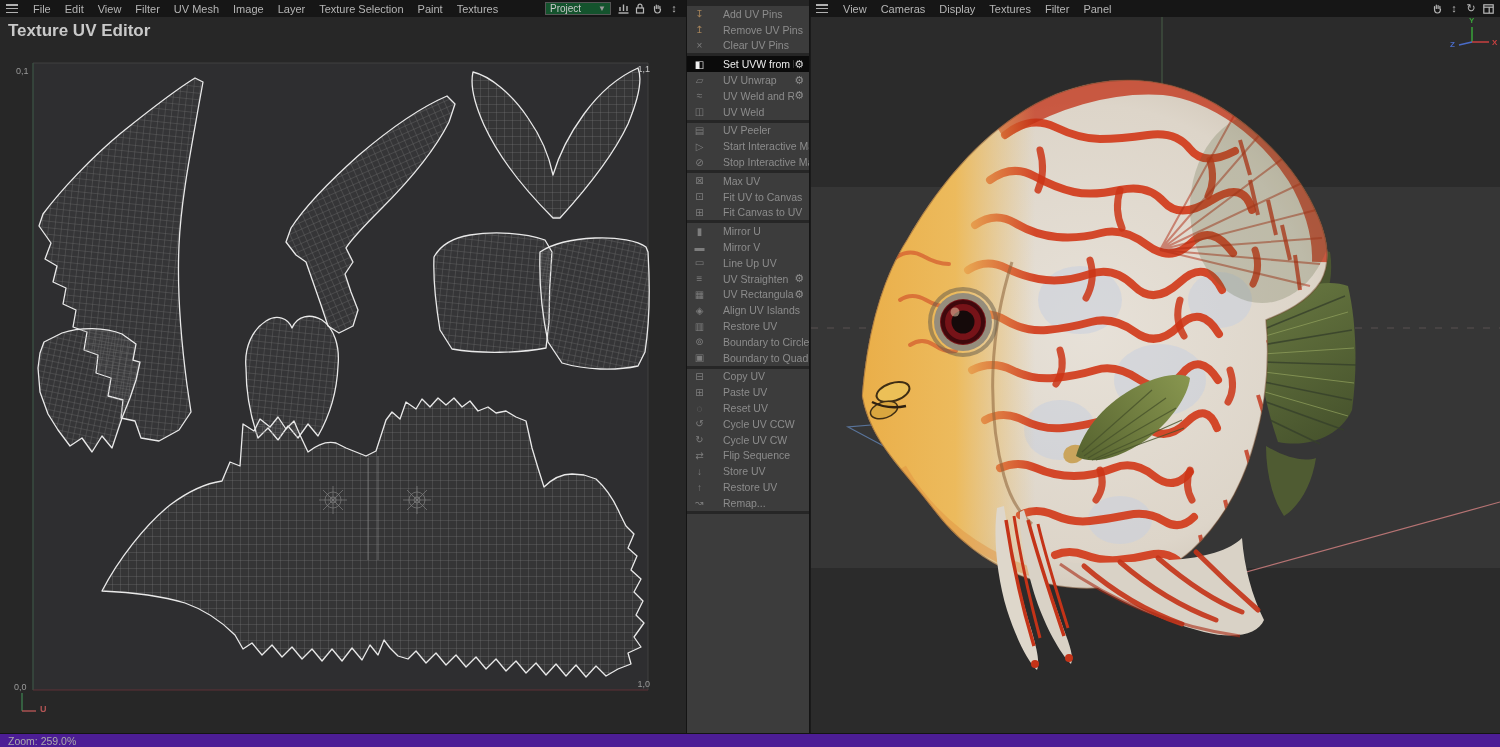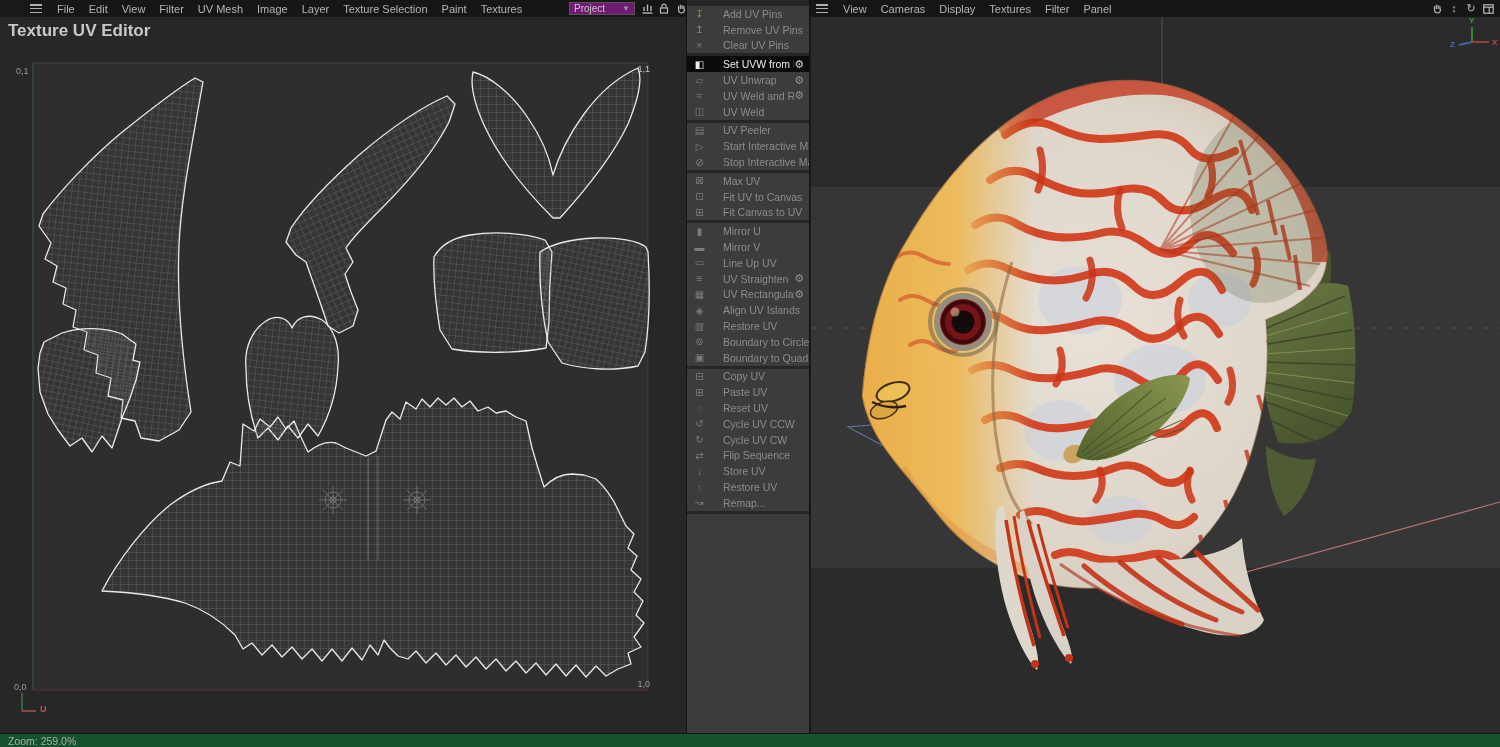--- a/index.html
+++ b/index.html
@@ -3,29 +3,29 @@
 <meta charset="utf-8">
 <style>
   * { margin:0; padding:0; box-sizing:border-box; }
   html,body { width:1500px; height:747px; overflow:hidden; background:#1a1a1a;
     font-family:"Liberation Sans","DejaVu Sans",sans-serif; }
   #stage { position:relative; width:1500px; height:747px; }
 
   
   .menubar { position:absolute; top:0; height:17px; background:#161616; display:flex;
     align-items:center; color:#b5b5b5; font-size:11px; z-index:5; }
-  #menubar-left { left:0; width:686px;margin-left:24px; }
+  #menubar-left { left:0; width:686px; }
   #menubar-right { left:810px; width:690px; }
   .hamburger { width:12px; height:9px; margin:0 8px 0 6px; display:flex; flex-direction:column;
     justify-content:space-between; flex:0 0 auto; }
   .hamburger i { display:block; height:1.5px; background:#b0b0b0; }
   .mitem { padding:0 7px; white-space:nowrap; cursor:default; }
   .bar-spacer { flex:1; }
   .dropdown { display:flex; align-items:center; justify-content:space-between; width:66px; height:13px;
-    background:#701a75; border:1px solid #555; color:#c8c8c8; font-size:10px; padding:0 4px; margin-right:6px; }
+    background:#14532d; border:1px solid #555; color:#c8c8c8; font-size:10px; padding:0 4px; margin-right:6px; }
   .dropdown .chev { font-size:8px; color:#999; }
   .bar-icons { display:flex; align-items:center; gap:5px; margin-right:6px; color:#b8b8b8; }
   .bar-icons .ticon { width:12px; height:12px; display:flex; align-items:center; justify-content:center;
     font-size:11px; line-height:1; }
   .bar-icons svg { display:block; }
 
   
   #left-panel { position:absolute; left:0; top:17px; width:686px; height:716px; background:#272727; }
   #uv-title { position:absolute; left:8px; top:4px; font-size:17px; font-weight:bold; color:#c9c9c9; }
   #uv-svg { position:absolute; left:0; top:0; }
@@ -44,21 +44,21 @@
   .crow.active { background:#0b0b0b; color:#ededed; }
   .crow.active .cicon { color:#f0f0f0; }
   .crow.active .cgear { color:#d5d5d5; }
 
   
   #viewport { position:absolute; left:811px; top:17px; width:689px; height:716px; background:#2b2b2b; }
   .vband-mid { position:absolute; left:0; top:170px; width:689px; height:381px; background:#363636; }
   #vp-svg { position:absolute; left:0; top:0; }
 
   
-  #statusbar { position:absolute; left:0; top:733px; width:1500px; height:14px; background:#14532d;
+  #statusbar { position:absolute; left:0; top:733px; width:1500px; height:14px; background:#4c1d95;
     border-top:1px solid #141414; display:flex; align-items:center; z-index:7; }
   #status-zoom { margin-left:8px; font-size:10.5px; color:#ababab; }
 </style>
 </head>
 <body>
 
 <div id="stage">
 
   <div class="menubar" id="menubar-left">
     <span class="hamburger">

